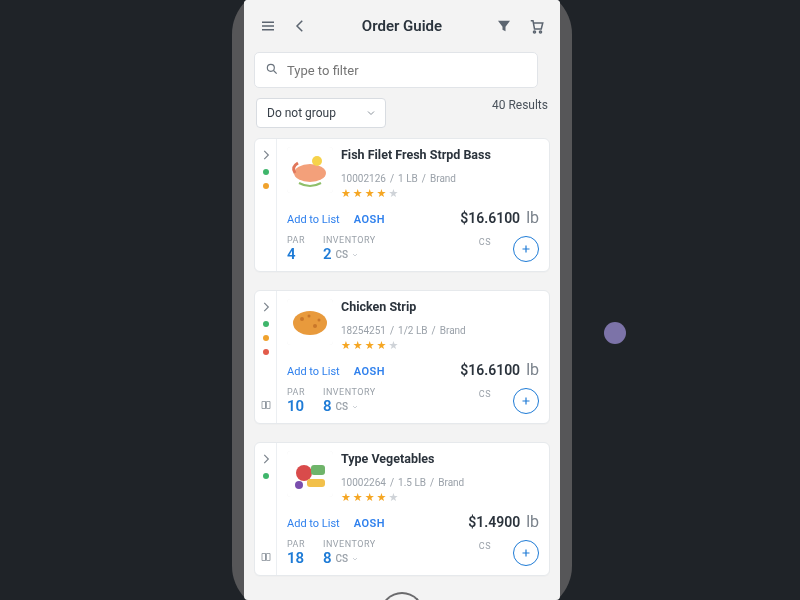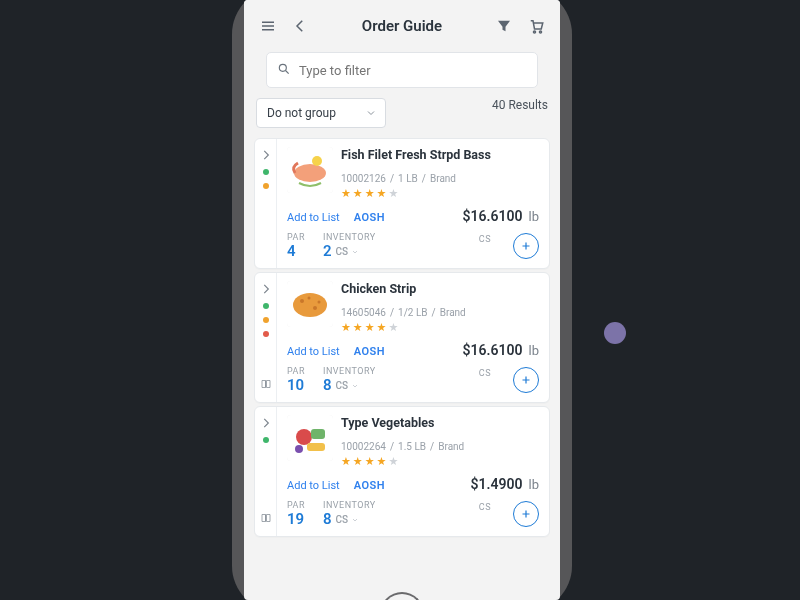--- a/index.html
+++ b/index.html
@@ -12,36 +12,36 @@
             display:flex; flex-direction:column; }
 
   
   .hdr { height:52px; background:#f3f3f3; display:flex; align-items:center; padding:0 10px; gap:4px; }
   .hdr .title { flex:1; text-align:center; font-weight:600; font-size:15px; color:#2b343d; }
   .icon-btn { width:28px; height:28px; display:flex; align-items:center; justify-content:center;
               color:#5c6570; cursor:pointer; }
   .icon-btn svg { width:18px; height:18px; stroke:#5c6570; stroke-width:2; fill:none; }
 
   
-  .search-wrap { padding:0 22px 10px 10px;margin-left:12px; }
+  .search-wrap { padding:0 22px 10px 10px; }
   .search { background:#fff; border:1px solid #e1e4e8; border-radius:5px; height:36px;
             display:flex; align-items:center; padding:0 10px; gap:8px; }
   .search svg { width:14px; height:14px; stroke:#6a737d; stroke-width:2; fill:none; }
   .search input { border:none; outline:none; flex:1; font-size:13px; color:#6a737d; background:transparent; }
 
   
   .meta-row { display:flex; align-items:flex-start; padding:0 12px 10px 12px; gap:10px; }
   .group-sel { background:#fff; border:1px solid #d8dce1; border-radius:4px; height:30px;
                display:flex; align-items:center; padding:0 8px 0 10px; gap:8px; font-size:12px;
                color:#384049; min-width:130px; cursor:pointer; }
   .group-sel svg { width:12px; height:12px; stroke:#8a929b; stroke-width:2; fill:none; margin-left:auto;}
   .results { margin-left:auto; font-size:12px; color:#4a525b; }
 
   
-  .list { flex:1; overflow-y:auto; padding:0 10px 10px 10px; display:flex; flex-direction:column; gap:3px; }
+  .list { flex:1; overflow-y:auto; padding:0 10px 10px 10px; display:flex; flex-direction:column; gap:18px; }
 
   .card { background:#fff; border:1px solid #e6e9ec; border-radius:6px; display:flex;
           box-shadow:0 1px 1px rgba(0,0,0,0.02); }
   .rail { width:22px; flex:0 0 22px; border-right:1px solid #eceff2; display:flex;
           flex-direction:column; align-items:center; padding:8px 0; gap:8px; }
   .rail .chev { width:14px; height:14px; }
   .rail .chev svg { width:14px; height:14px; stroke:#7b838c; stroke-width:2; fill:none; }
   .dot { width:6px; height:6px; border-radius:50%; }
   .rail .book { margin-top:auto; }
   .rail .book svg { width:12px; height:12px; stroke:#8a929b; stroke-width:1.6; fill:none; }
@@ -55,21 +55,21 @@
   .sub  { font-size:10px; color:#9aa1a9; margin-top:11px; }
   .sub .sep { margin:0 4px; }
   .stars { margin-top:3px; font-size:11px; letter-spacing:2px; color:#f5a623; }
   .stars .off { color:#cfd3d8; }
 
   .row2 { display:flex; align-items:baseline; gap:14px; margin-top:2px; }
   .link { font-size:11px; color:#2f80ed; cursor:pointer; }
   .aosh { font-size:11px; color:#2f80ed; font-weight:600; letter-spacing:.5px; }
   .price-wrap { margin-left:auto; display:flex; align-items:baseline; gap:6px; }
   .price { font-size:14px; font-weight:600; color:#2b333c;text-align:center; }
-  .unit  { font-size:13px; color:#7b838c;text-align:right; }
+  .unit  { font-size:16px; color:#7b838c;text-align:right; }
 
   .row3 { display:flex; gap:18px; margin-top:2px; }
   .metric .lbl { font-size:9px; letter-spacing:.5px; color:#9aa1a9; text-transform:uppercase; }
   .metric .val { font-size:15px; font-weight:600; color:#1e7bd6; display:flex; align-items:center; gap:4px;}
   .metric .inv-unit { font-size:10px; color:#9aa1a9; font-weight:500; }
   .metric .inv-unit svg { width:8px; height:8px; stroke:#b4bac1; stroke-width:2; fill:none; vertical-align:middle;}
   .cs-lbl { font-size:9px; color:#9aa1a9; letter-spacing:.5px; margin-left:auto; margin-right:4px; align-self:flex-start; padding-top:2px;}
   .plus { width:26px; height:26px; border:1.5px solid #1e7bd6; border-radius:50%;
           display:flex; align-items:center; justify-content:center; color:#1e7bd6; cursor:pointer;
           align-self:center; }
@@ -215,21 +215,21 @@
                   <ellipse cx="23" cy="24" rx="17" ry="12" fill="#e89a3c"></ellipse>
                   <ellipse cx="23" cy="24" rx="17" ry="12" fill="url(#g)"></ellipse>
                   <circle cx="15" cy="20" r="2" fill="#c9772a"></circle>
                   <circle cx="28" cy="27" r="2" fill="#c9772a"></circle>
                   <circle cx="22" cy="17" r="1.5" fill="#c9772a"></circle>
                   <circle cx="32" cy="21" r="1.5" fill="#c9772a"></circle>
                 </svg></div>
         <div class="info">
           <div class="name">Chicken Strip</div>
           <div class="sub">
-            <span>14605046</span><span class="sep">/</span><span>1/2 LB</span><span class="sep">/</span><span>Brand</span>
+            <span>18254251</span><span class="sep">/</span><span>1/2 LB</span><span class="sep">/</span><span>Brand</span>
           </div>
           <div class="stars">★★★★<span class="off">★</span></div>
         </div>
       </div>
       <div class="row2">
         <span class="link">Add to List</span>
         <span class="aosh">AOSH</span>
         <span class="price-wrap">
           <span class="price">$16.6100</span>
           <span class="unit">lb</span>
@@ -289,21 +289,21 @@
         <span class="link">Add to List</span>
         <span class="aosh">AOSH</span>
         <span class="price-wrap">
           <span class="price">$1.4900</span>
           <span class="unit">lb</span>
         </span>
       </div>
       <div class="row3">
         <div class="metric">
           <div class="lbl">PAR</div>
-          <div class="val">19</div>
+          <div class="val">18</div>
         </div>
         <div class="metric">
           <div class="lbl">INVENTORY</div>
           <div class="val">
                   <span>8</span>
             <span class="inv-unit"><span>CS</span> <svg viewBox="0 0 24 24">
                       <path d="M6 9l6 6 6-6"></path>
                     </svg></span>
           </div>
         </div>

